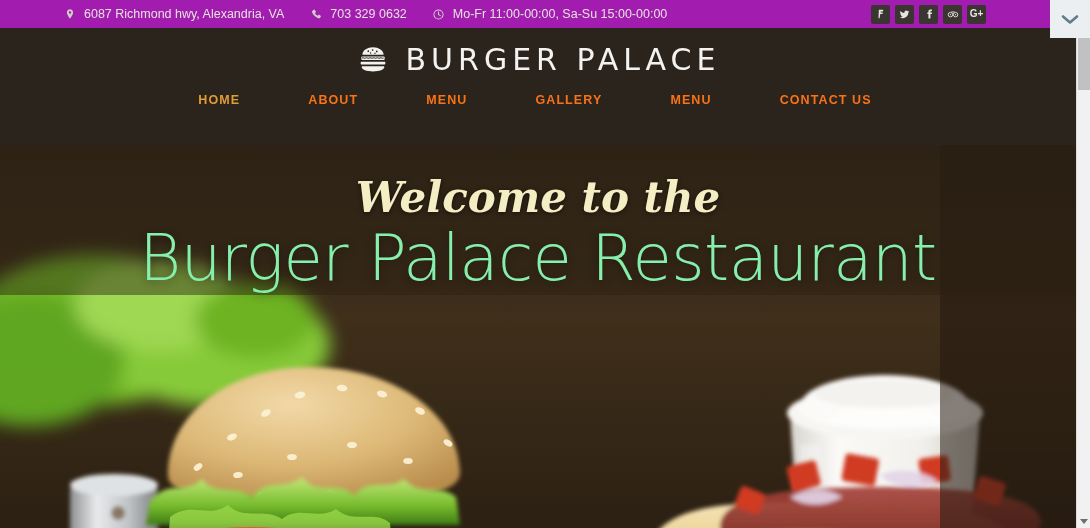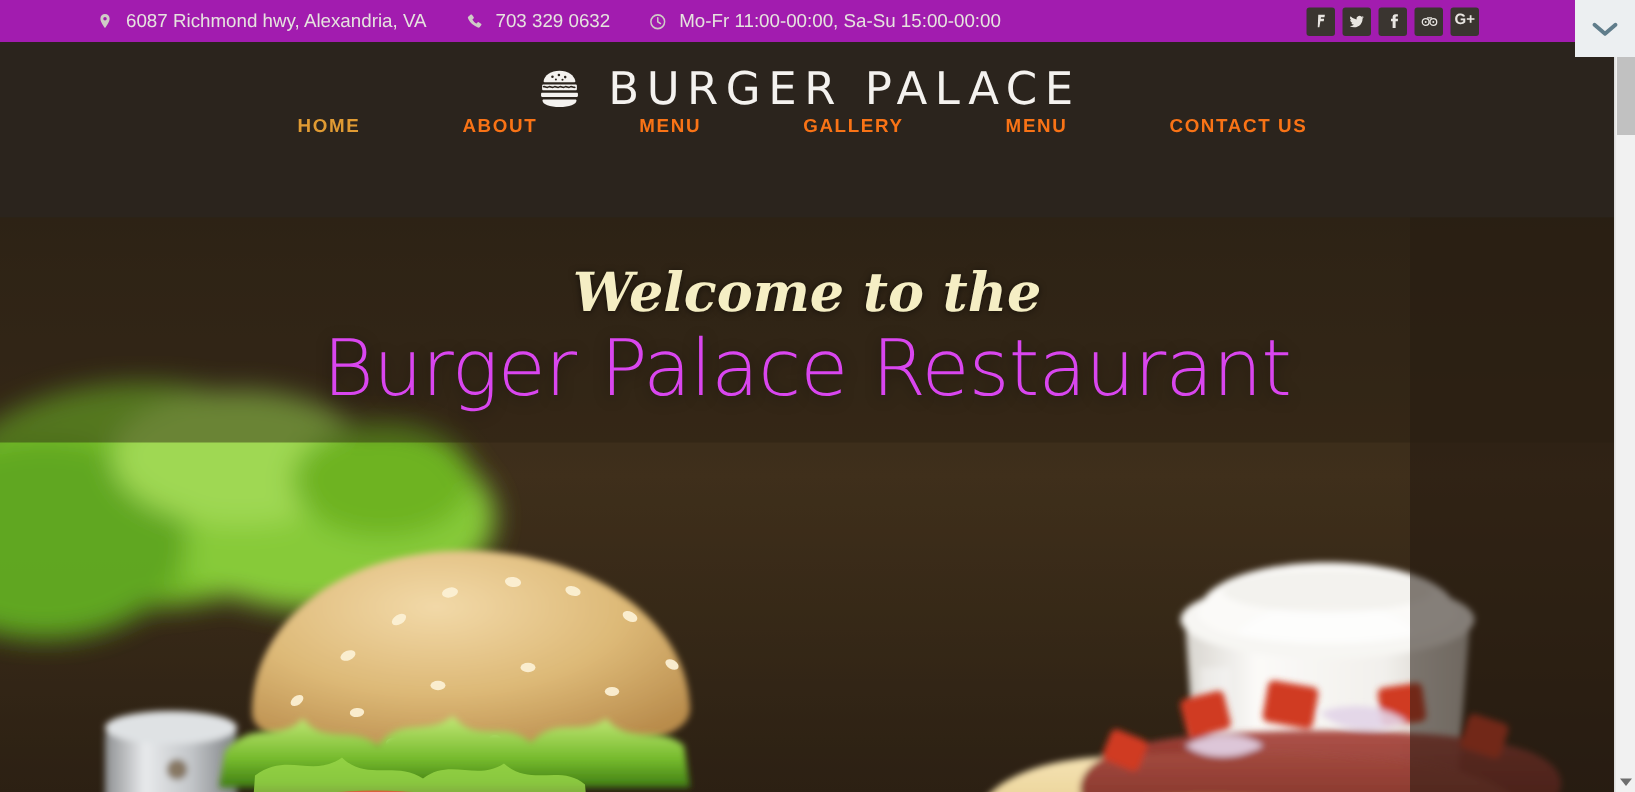--- a/index.html
+++ b/index.html
@@ -104,20 +104,21 @@
     letter-spacing: 5.0px;
     font-weight: 500;
     font-family: "DejaVu Sans", sans-serif;
     white-space: nowrap;
   }
 
   .nav {
     display: flex;
     align-items: center;
     justify-content: center;
+    margin-top: 16px;
     padding-right: 6px;
   }
   .nav-item {
     color: #f97316;
     font-size: 12.5px;
     font-weight: bold;
     letter-spacing: 1.1px;
     padding: 0 34px;
     white-space: nowrap;
     cursor: pointer;
@@ -138,30 +139,30 @@
   .hero-content {
     position: absolute;
     left: 0; right: 0; top: 0;
     text-align: center;
     padding-top: 32px;
   }
   .hero-script {
     font-family: "DejaVu Serif", serif;
     font-style: italic;
     font-weight: bold;
-    font-size: 36px;
+    font-size: 42px;
     color: #f5eec4;
     line-height: 1;
     text-shadow: 0 1px 5px rgba(0,0,0,.55);
   }
   .hero-title {
     font-family: "DejaVu Sans", sans-serif;
     font-weight: 300;
-    font-size: 52px;
-    color: #d946ef;
+    font-size: 64px;
+    color: #86efac;
     line-height: 1.12;
     margin-top: 4px;
     letter-spacing: -0.5px;
     text-shadow: 0 2px 10px rgba(0,0,0,.4);
   }
   .hero-sub {
     margin: 10px auto 0;
     width: 420px;
     color: #f3f1ee;
     font-size: 15.5px;

